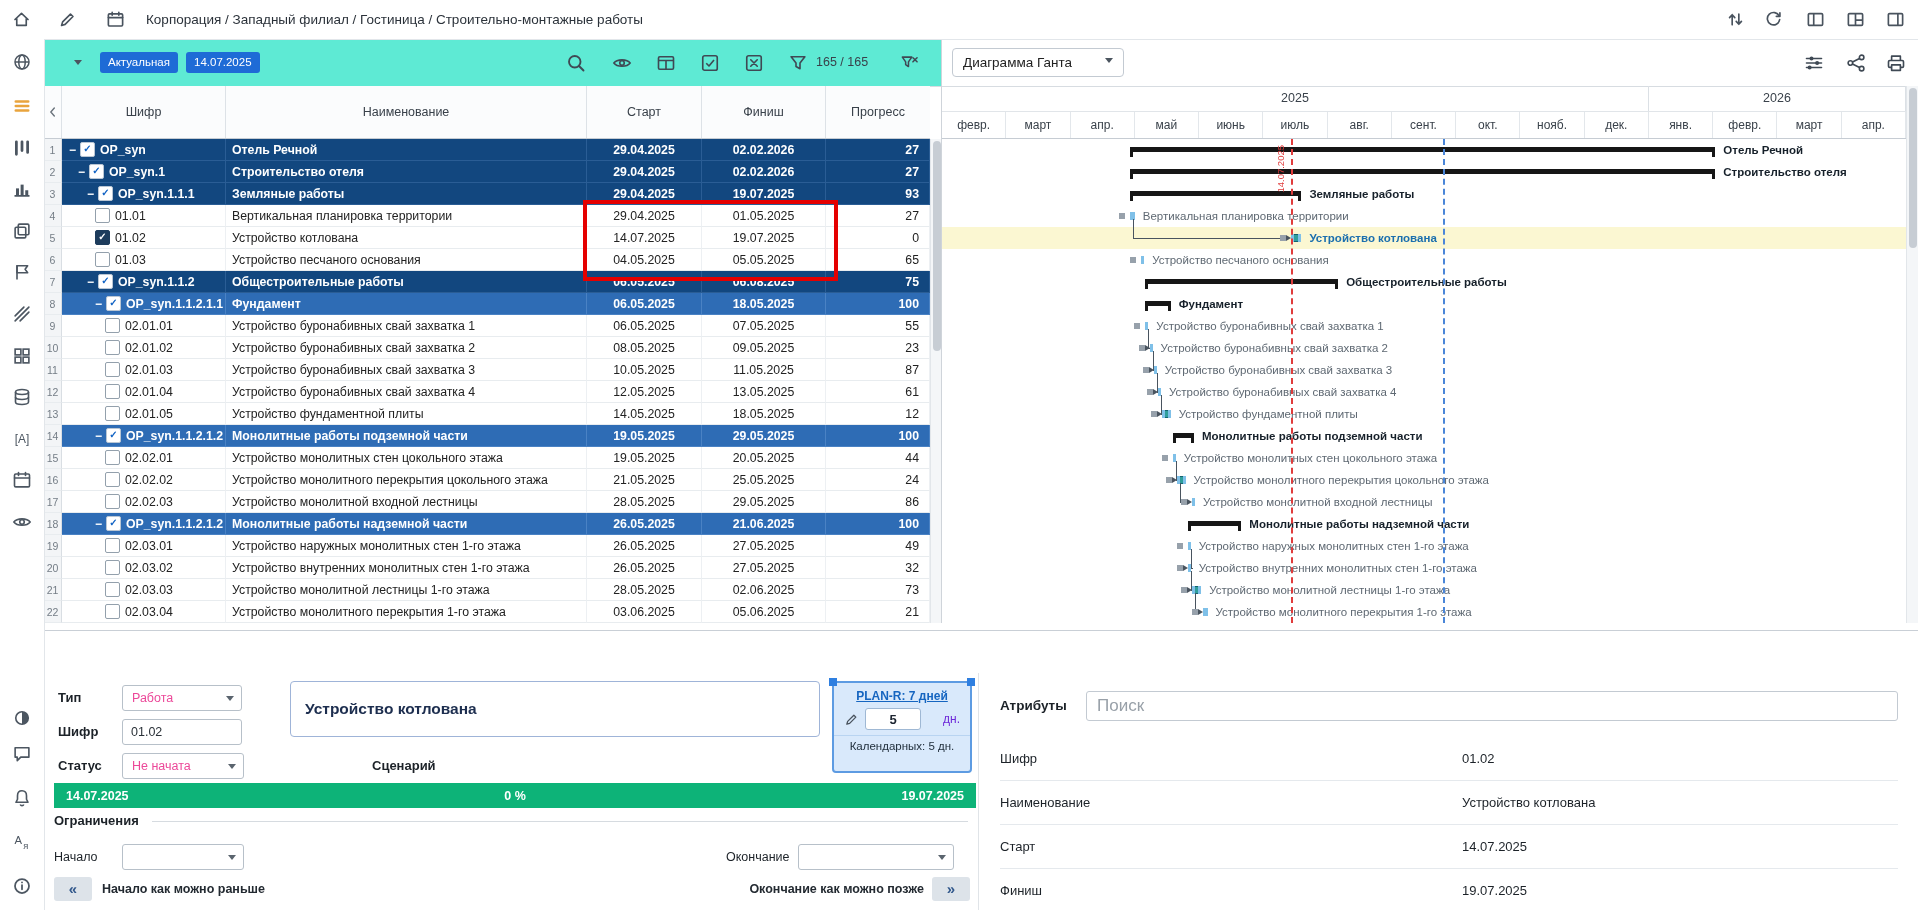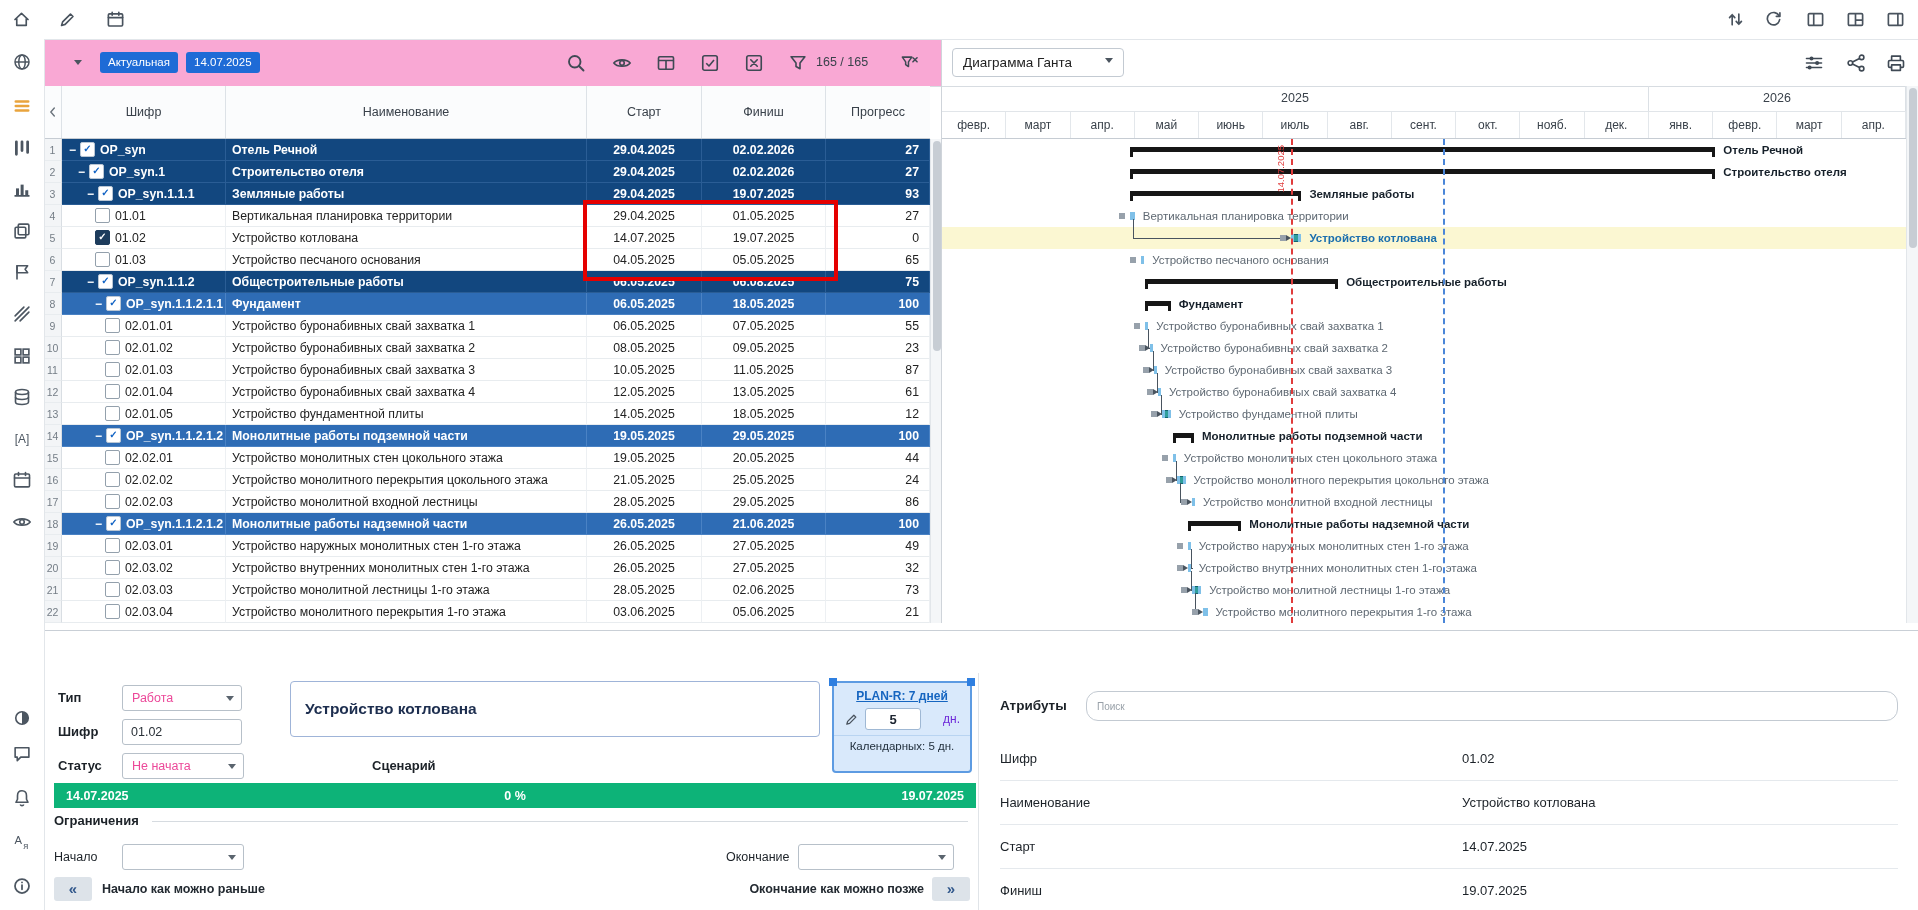--- a/index.html
+++ b/index.html
@@ -6,21 +6,21 @@
   #app{position:relative;width:1918px;height:910px;background:#fff;font-family:"Liberation Sans",sans-serif;color:#222;overflow:hidden}
   svg{display:block}
   
   #topbar{position:absolute;left:0;top:0;width:1918px;height:39px;background:#fff;border-bottom:1px solid #e2e6ea;z-index:5}
   .tbic{position:absolute;top:10px;width:20px;height:20px;color:#49535e;cursor:pointer}
   #breadcrumb{position:absolute;left:146px;top:0;line-height:39px;font-size:13.5px;color:#2b323a;white-space:nowrap}
   
   #rail{position:absolute;left:0;top:39px;width:44px;height:871px;background:#fff;border-right:1px solid #e2e6ea;z-index:6}
   .ric{position:absolute;left:12px;width:20px;height:20px;color:#4c5661;cursor:pointer}
   
-  #tbl{position:absolute;left:44px;top:39px;width:898px;height:47px;border-bottom:1px solid #d7dce1;border-right:1px solid #d7dce1;background:#f9a8d4}
+  #tbl{position:absolute;left:44px;top:39px;width:898px;height:47px;border-bottom:1px solid #d7dce1;border-right:1px solid #d7dce1;background:#5eead4}
   #tbr{position:absolute;left:942px;top:39px;width:976px;height:47px;border-bottom:1px solid #d7dce1;background:#fff}
   .pill{position:absolute;top:13px;height:21px;border-radius:3px;background:#1e6bd6;color:#fff;font-size:11.5px;line-height:21px;padding:0 8px;white-space:nowrap}
   #vtitle{position:absolute;left:216px;top:0;line-height:47px;font-size:14.5px;font-weight:bold;color:#1d242b;white-space:nowrap}
   .tlic{position:absolute;top:14px;width:20px;height:20px;color:#3f4954;cursor:pointer}
   #fcount{position:absolute;left:772px;top:0;line-height:47px;font-size:12.5px;color:#39424b}
   .caret{width:0;height:0;border:4px solid transparent;border-top:5px solid #4b555f}
   #viewsel{position:absolute;left:10px;top:9px;width:172px;height:29px;border:1px solid #c3cad2;border-radius:4px;background:#fff;display:flex;align-items:center;padding:0 10px;box-sizing:border-box;font-size:13.5px;color:#222;cursor:pointer}
   #viewsel .caret{margin-left:auto}
   
   #ghead{position:absolute;left:44px;top:86px;width:886px;height:53px;background:#fbfcfd;border-bottom:1px solid #c6ccd3;display:flex;box-sizing:border-box}
@@ -94,21 +94,21 @@
   #scenbox{position:absolute;left:444px;top:122px;width:364px;height:26px;background:#e9edf0;border:1px solid #d6dbe0;border-radius:3px;display:flex;align-items:center;justify-content:center;font-size:12.5px;color:#8d959d;box-sizing:border-box}
   .scic{position:absolute;right:8px;width:15px;height:15px;color:#a6afb8}
   #greenbar{position:absolute;left:54px;top:152px;width:922px;height:25px;background:#0db378;color:#fff;font-size:12.5px;font-weight:bold;display:flex;align-items:center;justify-content:space-between;padding:0 12px;box-sizing:border-box}
   #gb2{position:absolute;left:0;right:0;text-align:center}
   #ctitle{position:absolute;left:54px;top:182px;font-size:13px;font-weight:bold;color:#1c2228}
   #cline{position:absolute;left:152px;top:190px;width:816px;height:1px;background:#d6dbe0}
   .navbtn{position:absolute;width:38px;height:24px;background:#dde3e9;border-radius:3px;color:#33598c;font-size:15px;font-weight:bold;text-align:center;line-height:23px;cursor:pointer}
   .hint{position:absolute;line-height:24px;font-size:12.5px;font-weight:bold;color:#232a31;white-space:nowrap}
   #adiv{position:absolute;left:978px;top:42px;width:1px;height:238px;background:#e0e4e8}
   #atitle{position:absolute;left:1000px;top:60px;line-height:30px;font-size:13.5px;font-weight:bold;color:#1c2228}
-  #asearch{position:absolute;left:1086px;top:60px;width:812px;height:30px;border:1px solid #c3cad2;border-radius:12px;padding:0 10px;box-sizing:border-box;font-size:10px;font-family:inherit;color:#2a3138}
+  #asearch{position:absolute;left:1086px;top:60px;width:812px;height:30px;border:1px solid #c3cad2;border-radius:3px;padding:0 10px;box-sizing:border-box;font-size:17px;font-family:inherit;color:#2a3138}
   #asearch::placeholder{color:#98a0a8}
   #attr-rows{position:absolute;left:1000px;top:106px;width:898px}
   .arow{position:relative;height:43px;border-bottom:1px solid #e5e9ed}
   .alab{position:absolute;left:0;line-height:43px;font-size:13px;color:#1c2228}
   .aval{position:absolute;left:462px;line-height:43px;font-size:13px;color:#1c2228}
 </style>
 </head>
 <body>
 
 <div id="app">
@@ -123,20 +123,21 @@
         <svg viewBox="0 0 16 16" width="19" height="19" fill="none" stroke="currentColor" stroke-width="1.4" stroke-linejoin="round">
           <path d="M3 13l.9-3L10.5 3.4l2.1 2.1L6 12.1 3 13z"></path>
         </svg>
       </div>
     <div class="tbic" style="left:106px">
         <svg viewBox="0 0 16 16" width="19" height="19" fill="none" stroke="currentColor" stroke-width="1.4" stroke-linecap="round">
           <rect x="2" y="3.2" width="12" height="10.3" rx="1"></rect>
           <path d="M2 6.4h12M5.2 2v2.4M10.8 2v2.4"></path>
         </svg>
       </div>
+    <div id="breadcrumb">Корпорация / Западный филиал / Гостиница / Строительно-монтажные работы</div>
     <div class="tbic" style="left:1726px">
         <svg viewBox="0 0 16 16" width="19" height="19" fill="none" stroke="currentColor" stroke-width="1.4" stroke-linecap="round" stroke-linejoin="round">
           <path d="M5.2 12.5V4M5.2 4 3 6.4M5.2 4l2.2 2.4M10.8 3.5V12M10.8 12 8.6 9.6M10.8 12l2.2-2.4"></path>
         </svg>
       </div>
     <div class="tbic" style="left:1764px">
         <svg viewBox="0 0 16 16" width="19" height="19" fill="none" stroke="currentColor" stroke-width="1.4" stroke-linecap="round" stroke-linejoin="round">
           <path d="M12.8 5.2A5.2 5.2 0 1 0 13.2 8"></path>
           <path d="M13.4 2.4v3h-3"></path>
         </svg>

